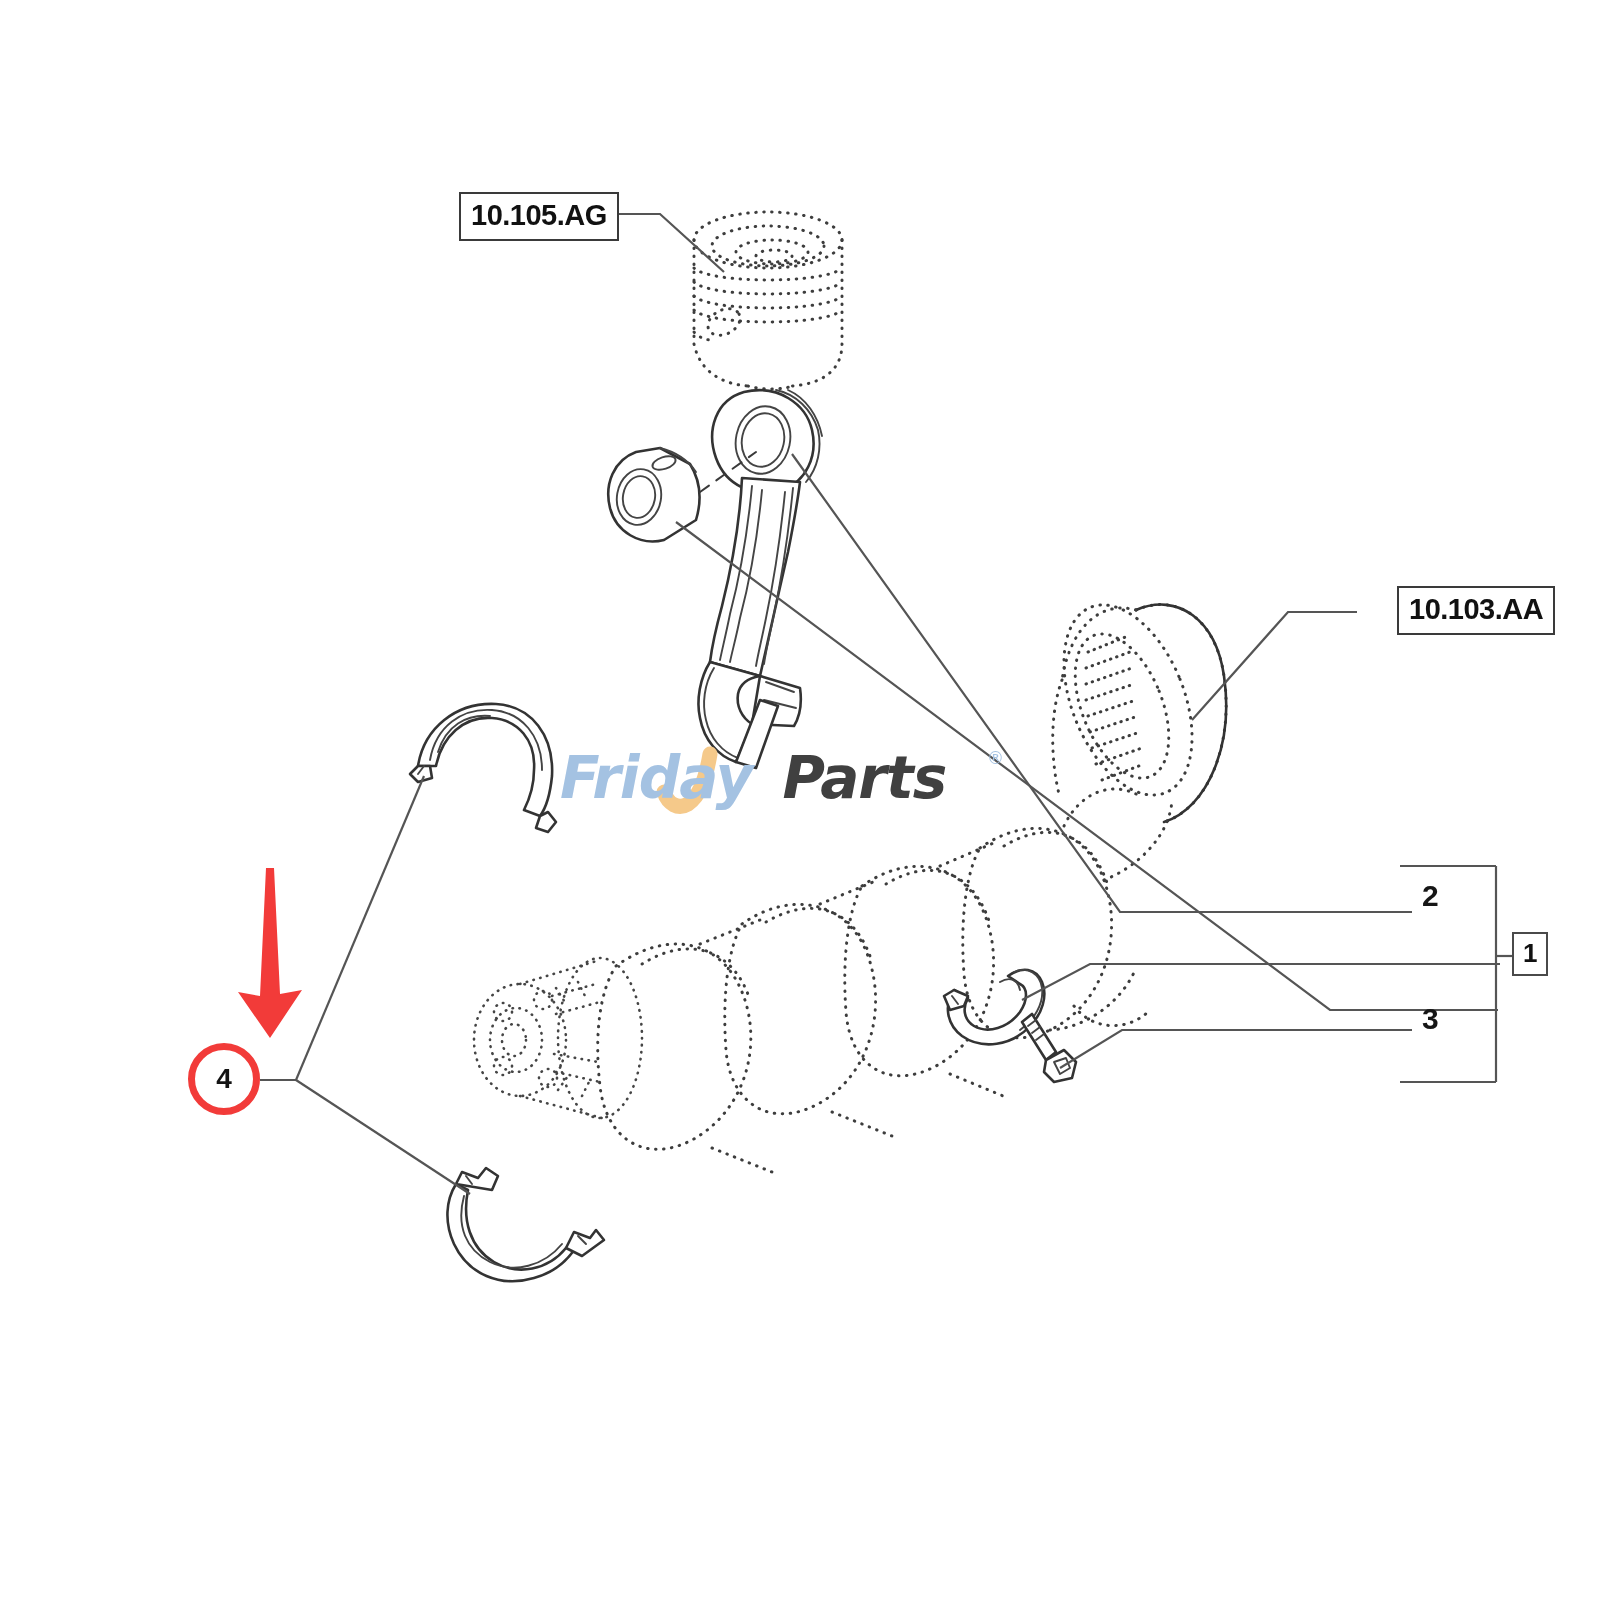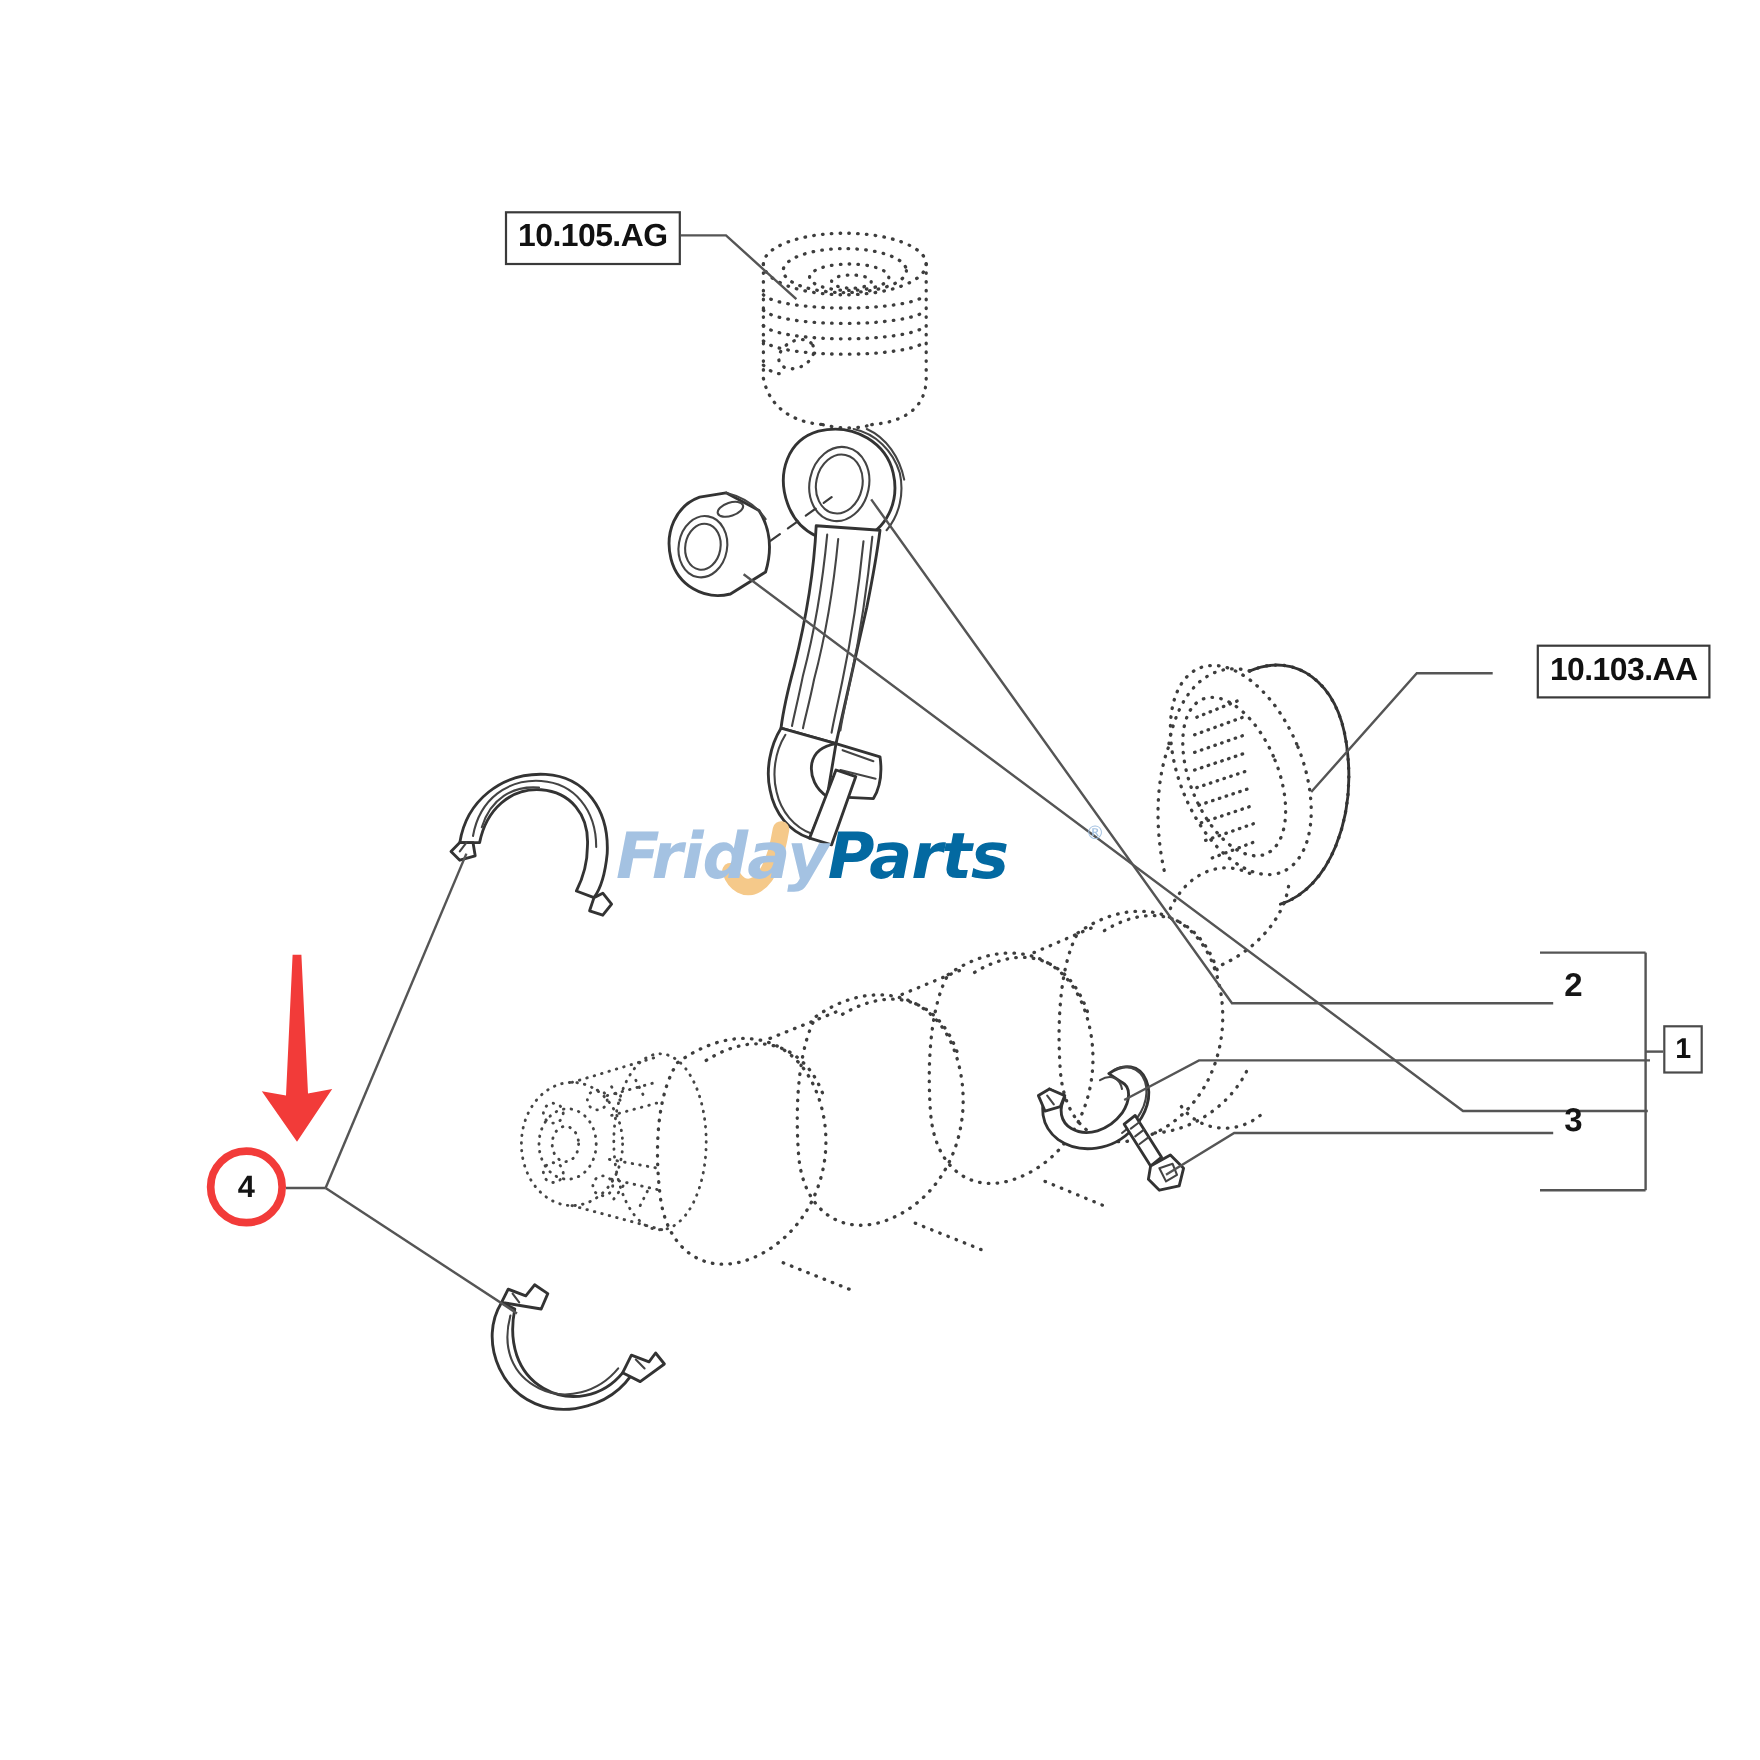--- a/index.html
+++ b/index.html
@@ -113,21 +113,21 @@
     left: 0; top: 0;
     font-family: "DejaVu Sans", sans-serif;
     font-size: 58px;
     font-style: italic;
     font-weight: bold;
     letter-spacing: -1px;
     line-height: 68px;
     white-space: nowrap;
   }
   #watermark .wm-a { color: #a4c2e2; text-align: center; }
-  #watermark .wm-b { color: #0369a1; }
+  #watermark .wm-b { color: #404040; margin-left: 30px; }
   #watermark .wm-reg {
     position: absolute;
     right: -4px;
     top: 4px;
     font-size: 17px;
     font-style: normal;
     font-weight: normal;
     color: #a4c2e2;
     font-family: "DejaVu Sans", sans-serif;
   }

